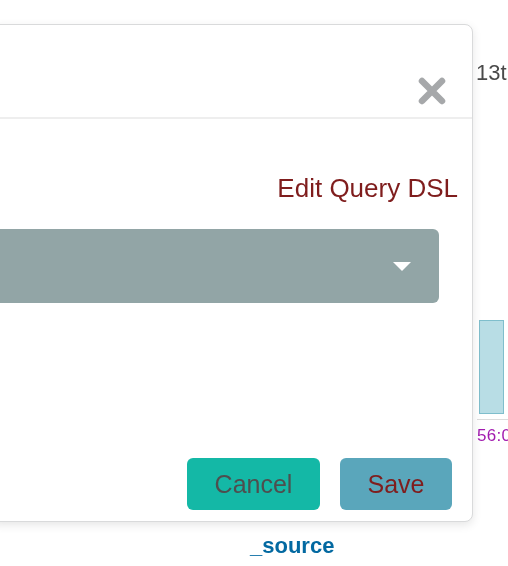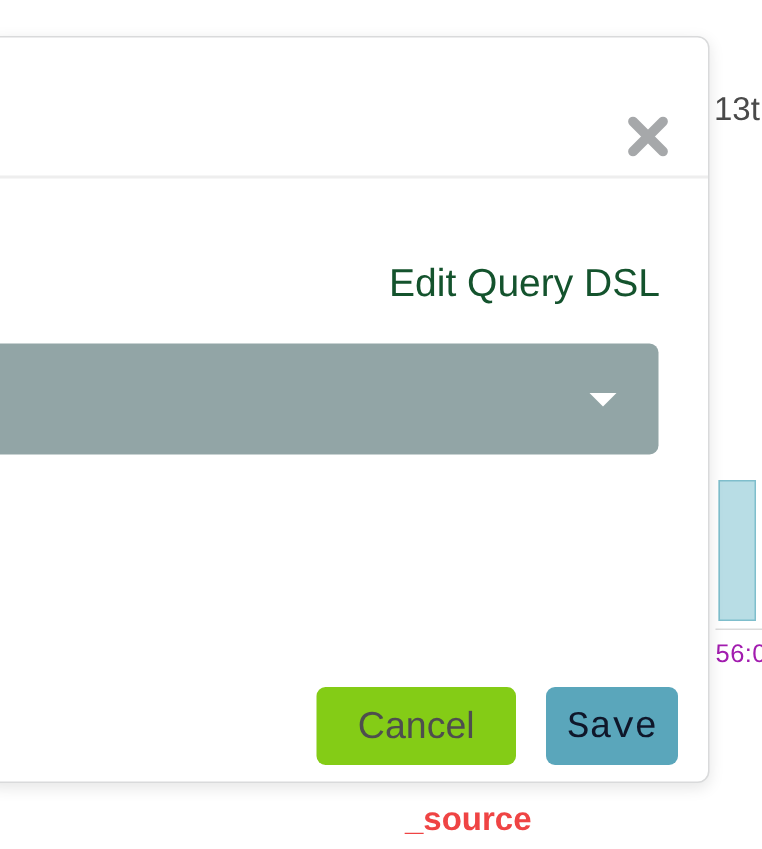--- a/index.html
+++ b/index.html
@@ -45,22 +45,21 @@
     margin-top: 6px;
     letter-spacing: 0.3px;
   }
 
   .bg-source {
     position: absolute;
     left: 250px;
     top: 533px;
     font-size: 22px;
     font-weight: 700;
-    color: #ef4444;
-    margin-left: 20px;
+    color: #0369a1;
   }
 
   
   .modal {
     position: absolute;
     left: -10px;
     top: 24px;
     width: 483px;
     height: 498px;
     background: #ffffff;
@@ -88,24 +87,24 @@
   }
   .close-btn svg { width: 30px; height: 30px; }
 
   .modal-body {
     position: relative;
     padding: 0;
   }
 
   .edit-link {
     position: absolute;
-    right: 32px;
+    right: 14px;
     top: 54px;
     font-size: 26px;
-    color: #14532d;
+    color: #7f1d1d;
     cursor: pointer;
     margin-left: 20px;
   }
 
   .select-bar {
     position: absolute;
     left: 0;
     top: 110px;
     width: 448px;
     height: 74px;
@@ -143,29 +142,28 @@
     border-radius: 6px;
     font-size: 25px;
     display: flex;
     align-items: center;
     justify-content: center;
     cursor: pointer;
     border: none;
     padding: 0 24px;
   }
   .btn-cancel {
-    background: #84cc16;
+    background: #14b8a6;
     color: #4e4e4e;
     width: 133px;
   }
   .btn-save {
     background: #5aa6bb;
-    color: #0f172a;
-    width: 88px;
-    font-family: Liberation Mono, monospace;
+    color: #7f1d1d;
+    width: 112px;
   }
 </style>
 </head>
 <body>
 
 <div class="bg-text-13th">13th</div>
 
 <div class="bg-bar-container">
   <div class="bg-bar"></div>
   <div class="bg-axis-line"></div>

